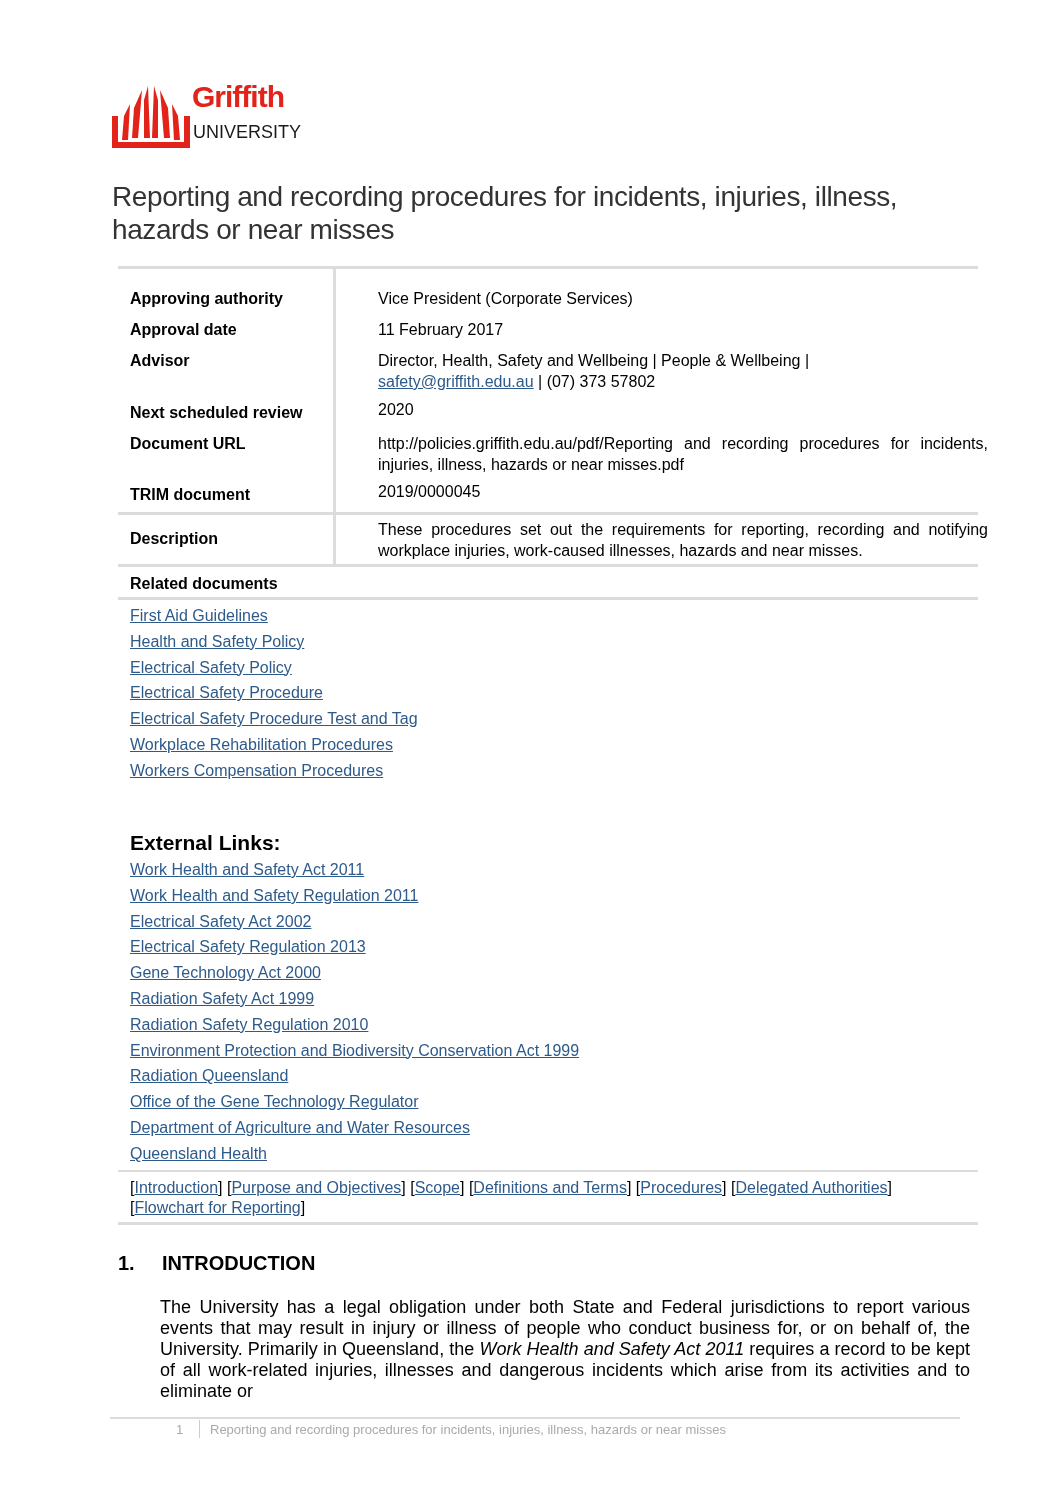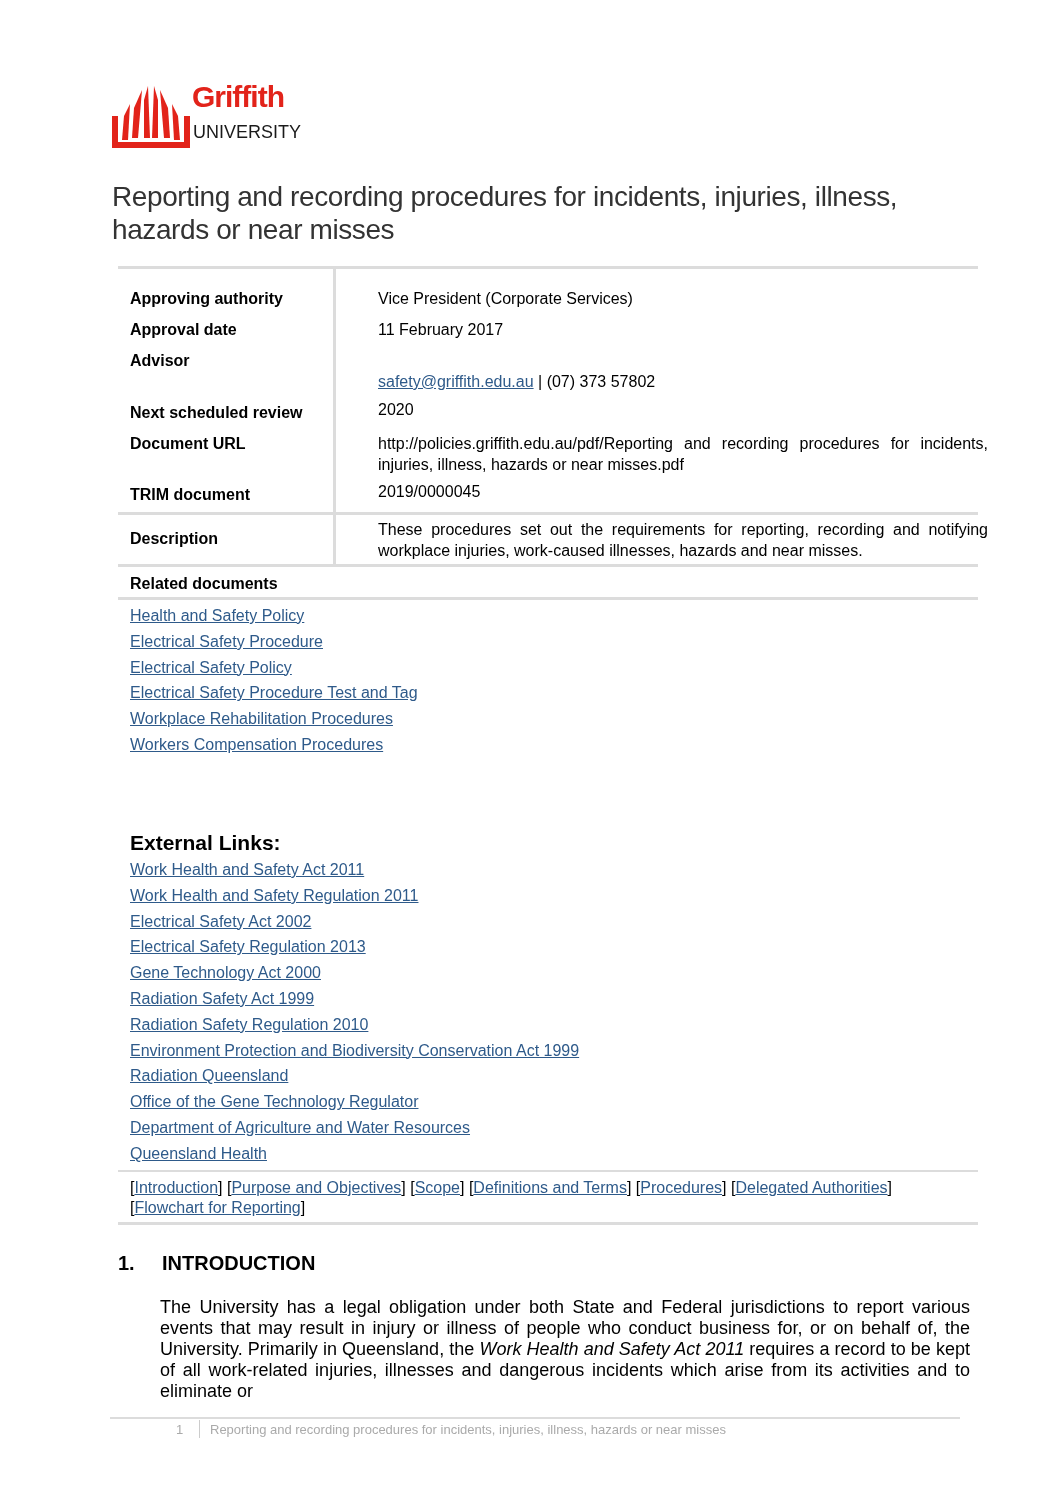--- a/index.html
+++ b/index.html
@@ -62,21 +62,21 @@
   <span class="lbl">Approving authority</span>
   <span class="val">Vice President (Corporate Services)</span>
 </div>
 <div class="row" style="top:319px">
   <span class="lbl">Approval date</span>
   <span class="val">11 February 2017</span>
 </div>
 <div class="row" style="top:350px">
   <span class="lbl">Advisor</span>
   <span class="val">
-    <br>
+    <span>Director, Health, Safety and Wellbeing | People &amp; Wellbeing |</span><br>
     <a class="lnk" href="#">safety@griffith.edu.au</a><span> | (07) 373 57802</span>
   </span>
 </div>
 <div class="row" style="top:401px">
   <span class="lbl" style="top:1px">Next scheduled review</span>
   <span class="val" style="top:-2px">2020</span>
 </div>
 <div class="row" style="top:433px">
   <span class="lbl">Document URL</span>
   <span class="val just">http://policies.griffith.edu.au/pdf/Reporting and recording procedures for incidents, injuries, illness, hazards or near misses.pdf</span>
@@ -87,23 +87,24 @@
 </div>
 <div class="row" style="top:519px">
   <span class="lbl" style="top:9px">Description</span>
   <span class="val just">These procedures set out the requirements for reporting, recording and notifying workplace injuries, work-caused illnesses, hazards and near misses.</span>
 </div>
 <div class="row" style="top:573px">
   <span class="lbl">Related documents</span>
 </div>
 
 <div class="links" style="top:605px">
+  <div><a class="lnk" href="#">First Aid Guidelines</a></div>
   <div><a class="lnk" href="#">Health and Safety Policy</a></div>
+  <div><a class="lnk" href="#">Electrical Safety Policy</a></div>
   <div><a class="lnk" href="#">Electrical Safety Procedure</a></div>
-  <div><a class="lnk" href="#">Electrical Safety Policy</a></div>
   <div><a class="lnk" href="#">Electrical Safety Procedure Test and Tag</a></div>
   <div><a class="lnk" href="#">Workplace Rehabilitation Procedures</a></div>
   <div><a class="lnk" href="#">Workers Compensation Procedures</a></div>
 </div>
 
 <div class="ext-title">External Links:</div>
 <div class="links" style="top:859px">
   <div><a class="lnk" href="#">Work Health and Safety Act 2011</a></div>
   <div><a class="lnk" href="#">Work Health and Safety Regulation 2011</a></div>
   <div><a class="lnk" href="#">Electrical Safety Act 2002</a></div>

